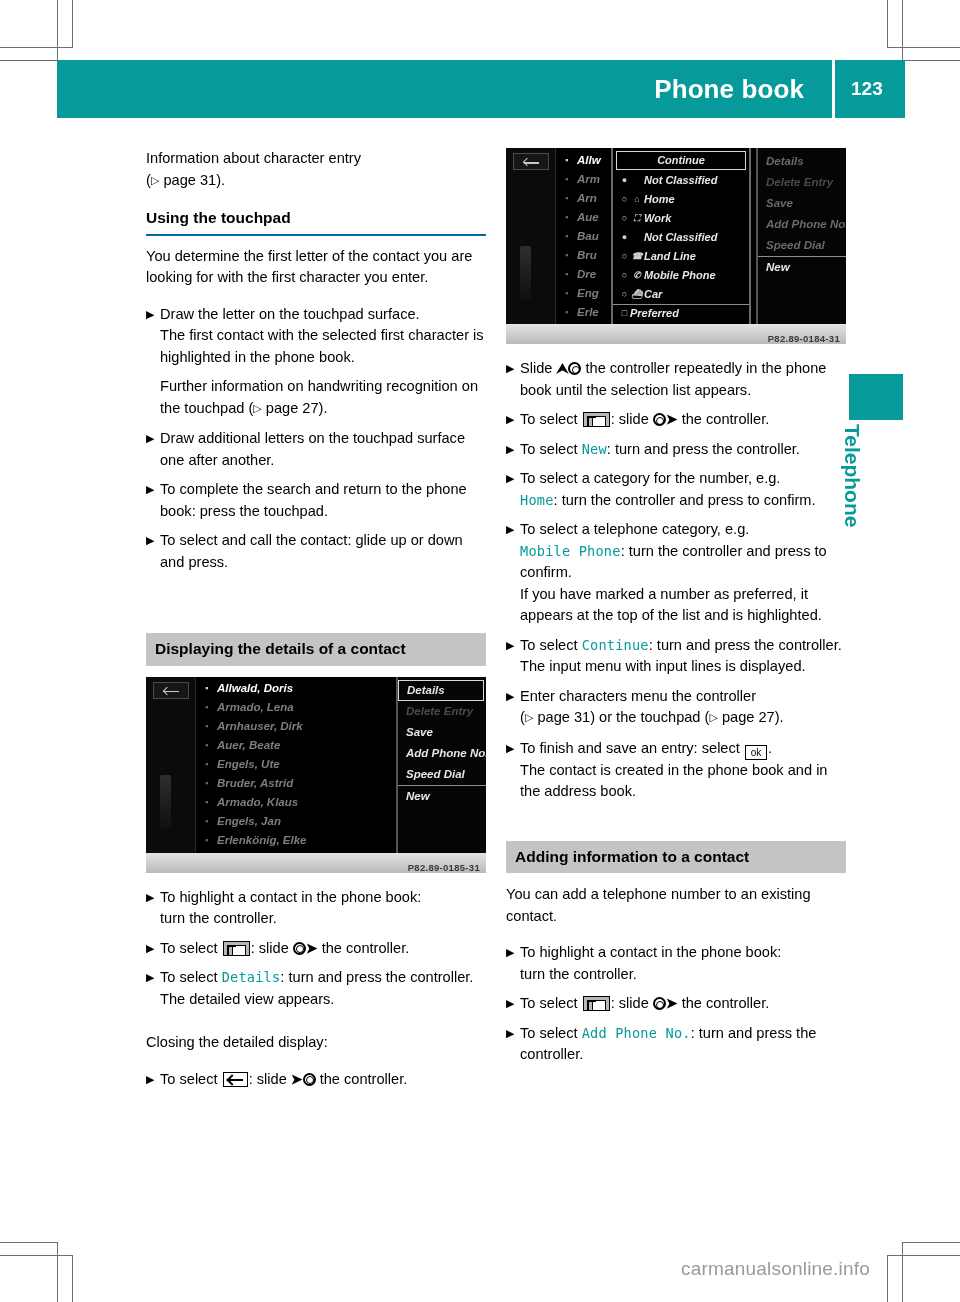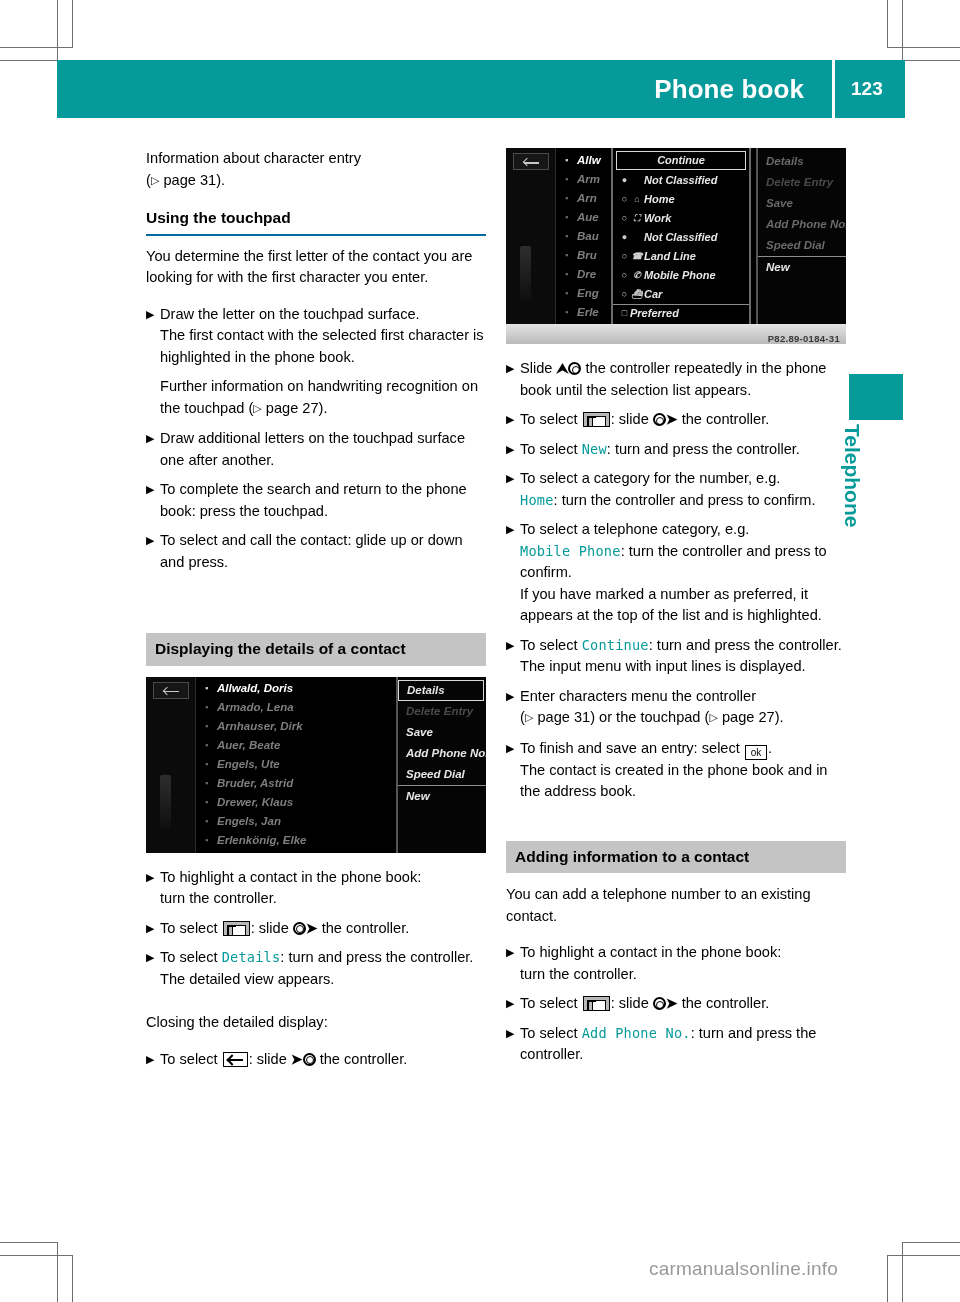--- a/index.html
+++ b/index.html
@@ -353,21 +353,21 @@
   .pop-ic {
     flex: 0 0 14px;
     font-size: 9px;
     color: #cfcfcf;
     text-align: center;
   }
 
   
   .watermark {
     position: absolute;
-    left: 649px; top: 1258px;
+    left: 681px; top: 1258px;
     font-size: 19px;
     color: #9a9a9a;
     letter-spacing: .2px;
   }
 </style>
 </head>
 <body style="--teal:#069a9a;">
 
 <div class="cropmark" style="left:57px;  top:0px;   width:1px;  height:60px;"></div>
 <div class="cropmark" style="left:72px; top:0px;   width:1px;  height:47px;"></div>
@@ -460,40 +460,41 @@
         <div class="mmi-row">
             <span class="ic">▪</span>
             <span>Engels, Ute</span>
           </div>
         <div class="mmi-row">
             <span class="ic">▪</span>
             <span>Bruder, Astrid</span>
           </div>
         <div class="mmi-row">
             <span class="ic">▪</span>
-            <span>Drewer, Klaus</span>
+            <span>Armado, Klaus</span>
           </div>
         <div class="mmi-row">
             <span class="ic">▪</span>
             <span>Engels, Jan</span>
           </div>
         <div class="mmi-row">
             <span class="ic">▪</span>
             <span>Erlenkönig, Elke</span>
           </div>
       </div>
       <div class="mmi-menu">
         <div class="mmi-mi sel">Details</div>
         <div class="mmi-mi dim">Delete Entry</div>
         <div class="mmi-mi">Save</div>
         <div class="mmi-mi">Add Phone No.</div>
         <div class="mmi-mi">Speed Dial</div>
         <div class="mmi-mi rule">New</div>
       </div>
     </div>
+    <div class="fig-caption">P82.89-0185-31</div>
   </div>
 
   <div class="step">
     <div class="step-mark">▶</div>
     <div class="step-body">
       <span>To highlight a contact in the phone book:</span><br>
       <span>turn the controller.</span>
     </div>
   </div>
 

